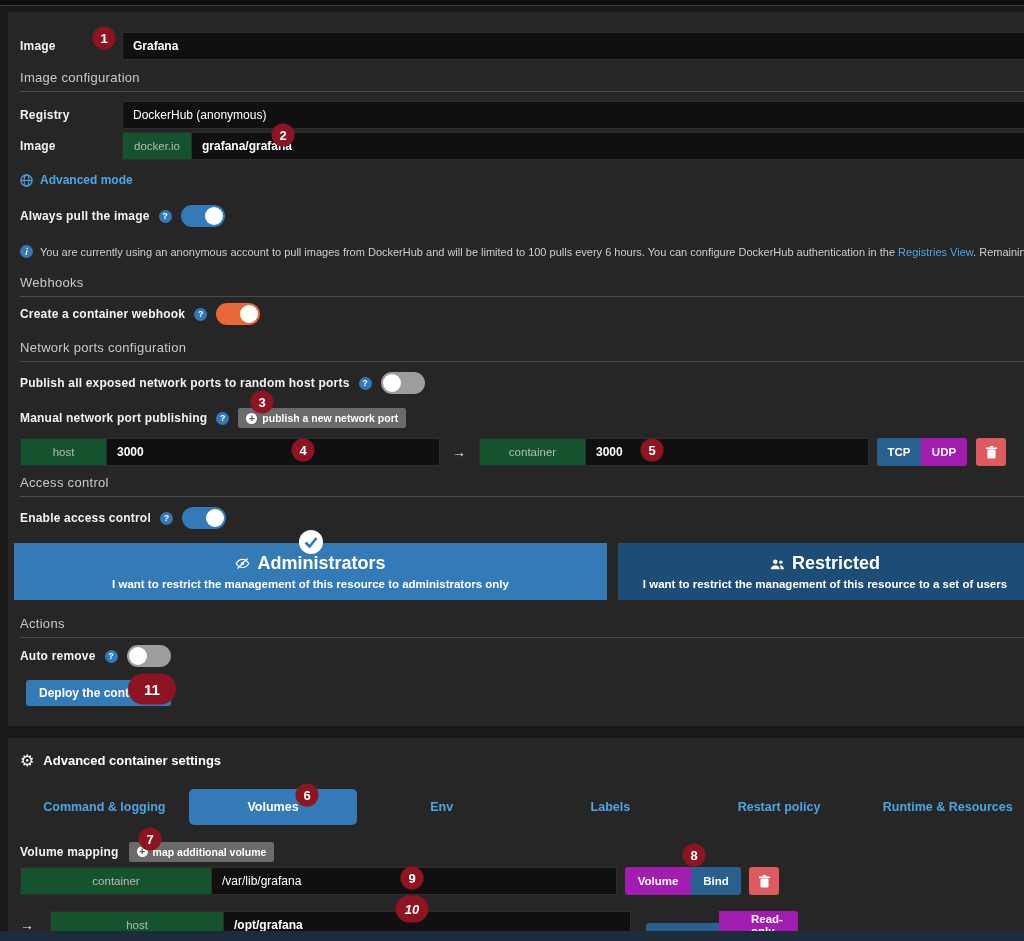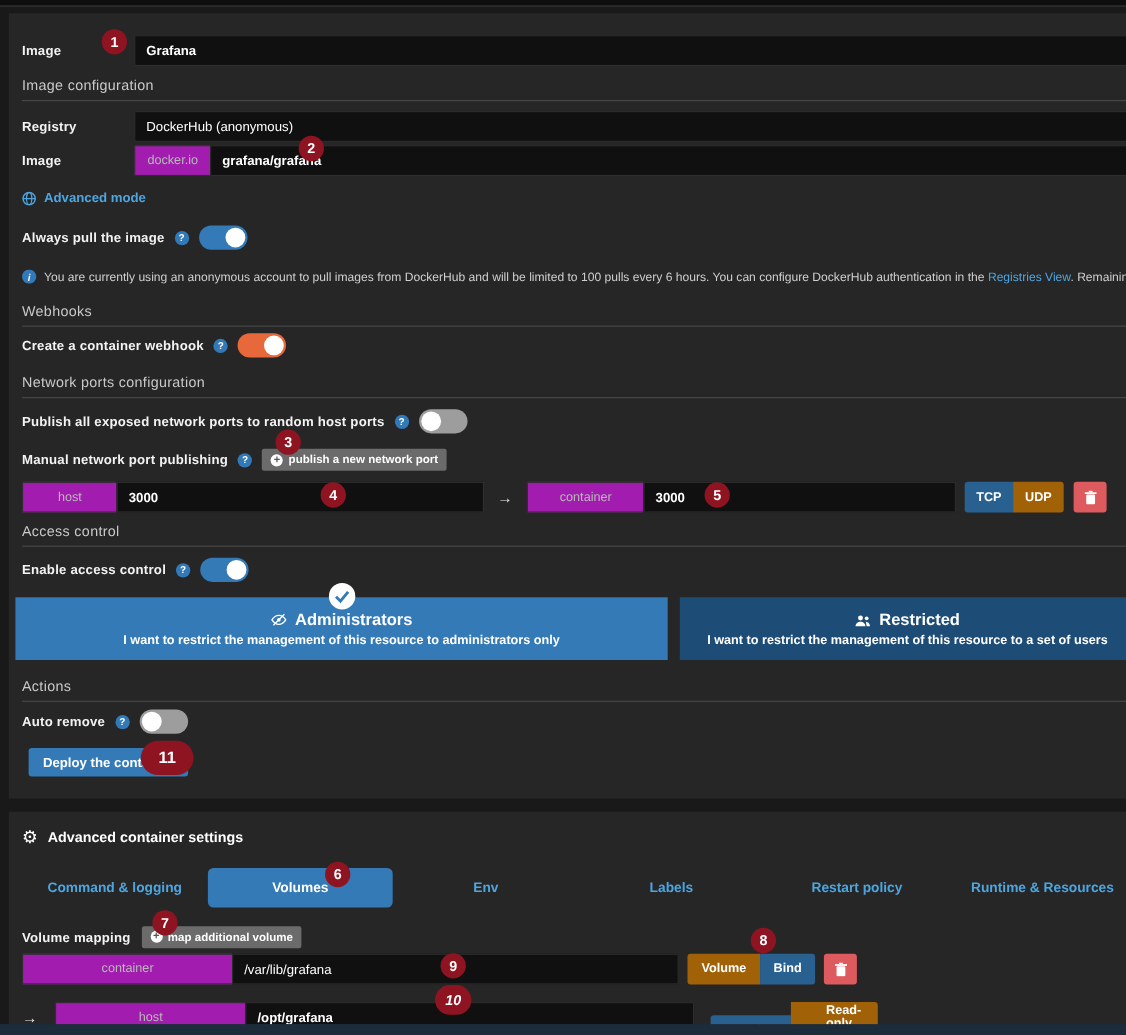--- a/index.html
+++ b/index.html
@@ -16,35 +16,35 @@
   .bottombar{position:absolute;top:931px;left:0;right:0;height:10px;background:#1d2c3a;}
 
   
   .section-title{margin-top:0;color:#c9c9c9;font-size:13px;letter-spacing:.3px;padding-bottom:7px;border-bottom:1px solid #4a4a4a;height:14px;}
   .lbl{font-weight:bold;font-size:12px;color:#f3f3f3;letter-spacing:.2px;}
   .form-row{display:flex;align-items:center;}
   .form-label{width:102px;flex-shrink:0;}
   .tb{background:#101010;border:1px solid #2e2e2e;color:#fff;height:26px;display:flex;align-items:center;padding:0 10px;font-size:12px;box-sizing:content-box;}
   .tb.grow{flex:1;min-width:0;}
   .bold{font-weight:bold;}
-  .addon{background:#a21caf;color:#b9b9b9;font-size:11.5px;display:flex;align-items:center;justify-content:center;border:1px solid #2e2e2e;border-right:none;height:26px;flex-shrink:0;}
+  .addon{background:#14532d;color:#b9b9b9;font-size:11.5px;display:flex;align-items:center;justify-content:center;border:1px solid #2e2e2e;border-right:none;height:26px;flex-shrink:0;}
   .igroup{display:flex;align-items:stretch;}
   .link{color:#4da6e0;font-size:12px;font-weight:bold;cursor:pointer;}
   .q-ic{width:13px;height:13px;border-radius:50%;background:#3179b8;color:#fff;font-size:9px;font-weight:bold;display:inline-flex;align-items:center;justify-content:center;flex-shrink:0;}
   .i-ic{width:13px;height:13px;border-radius:50%;background:#3179b8;color:#fff;font-size:9px;font-weight:bold;font-style:italic;display:inline-flex;align-items:center;justify-content:center;flex-shrink:0;}
   .toggle{width:44px;height:22px;border-radius:11px;position:relative;flex-shrink:0;cursor:pointer;}
   .toggle .knob{width:18px;height:18px;border-radius:50%;background:#fff;position:absolute;top:2px;}
   .toggle.on-blue{background:#337ab7;} .toggle.on-blue .knob{right:2px;}
   .toggle.on-orange{background:#e7683a;} .toggle.on-orange .knob{right:2px;}
   .toggle.off{background:#9d9d9d;} .toggle.off .knob{left:2px;}
   .inline-row{display:flex;align-items:center;gap:9px;}
   .btn-muted{background:#6b6b6b;color:#fff;font-size:10.5px;font-weight:bold;padding:4px 8px;border-radius:2px;display:inline-flex;align-items:center;gap:5px;cursor:pointer;}
   .plus-ic{width:11px;height:11px;background:#fff;color:#555;border-radius:50%;font-size:10px;line-height:11px;text-align:center;font-weight:bold;}
   .btn{display:inline-flex;align-items:center;justify-content:center;font-size:11.5px;font-weight:bold;color:#fff;cursor:pointer;height:28px;box-sizing:border-box;}
-  .btn-blue{background:#a16207;}
+  .btn-blue{background:#a21caf;}
   .btn-darkblue{background:#286090;}
   .btn-red{background:#dd5b5e;border-radius:3px;width:30px;}
   .arrow{color:#e8e8e8;font-size:14px;font-weight:bold;flex-shrink:0;}
 
   
   .badge{position:absolute;transform:translate(-50%,-50%);background:#8e1422;color:#fff;font-weight:bold;font-size:13px;border-radius:50%;width:23px;height:23px;display:flex;align-items:center;justify-content:center;z-index:30;}
   .badge.wide{width:33px;height:27px;border-radius:14px;}
   .badge.xwide{width:48px;height:31px;border-radius:16px;font-size:15px;}
   #b1{left:104px;top:38px;} #b2{left:283px;top:135px;} #b3{left:262px;top:402px;}
   #b4{left:303px;top:450px;} #b5{left:652px;top:450px;} #b6{left:307px;top:795px;}
@@ -74,21 +74,21 @@
   #deploy-btn{margin-top:12px;margin-left:6px;background:#337ab7;border-radius:3px;font-size:12px;font-weight:bold;padding:0 13px;height:26px;display:inline-flex;align-items:center;cursor:pointer;}
 
   .host-group{width:420px;} .host-group .addon{width:85px;}
   .container-group{width:390px;margin-left:13px;} .container-group .addon{width:105px;}
   #row-port .arrow{margin-left:12px;}
   #tcp-btn{margin-left:8px;width:44px;border-radius:3px 0 0 3px;}
   #udp-btn{width:46px;border-radius:0 3px 3px 0;}
   #port-trash{margin-left:9px;}
 
   .ac-card{display:flex;flex-direction:column;align-items:center;justify-content:center;color:#fff;position:relative;cursor:pointer;}
-  .ac-title{display:flex;align-items:center;gap:7px;font-size:15px;font-weight:bold;}
+  .ac-title{display:flex;align-items:center;gap:7px;font-size:18px;font-weight:bold;}
   .ac-sub{font-size:11.5px;font-weight:600;margin-top:4px;max-width:100%;white-space:nowrap;overflow:hidden;}
   #card-admin{background:#337ab7;width:593px;flex-shrink:0;margin-right:11px;}
   #card-restricted{background:#1d4d77;flex:1;min-width:0;}
   #check-circle{position:absolute;top:-14px;left:calc(50% - 13px);}
 
   
   #adv-header{padding-top:15px;display:flex;align-items:center;gap:9px;font-size:13px;font-weight:bold;}
   .gear{font-family:"DejaVu Sans",sans-serif;font-size:16px;color:#fff;line-height:14px;}
   #tabs{margin-top:21px;display:flex;}
   .tab{flex:1;text-align:center;color:#4da6e0;font-size:12.5px;font-weight:bold;padding:11px 0;cursor:pointer;}

